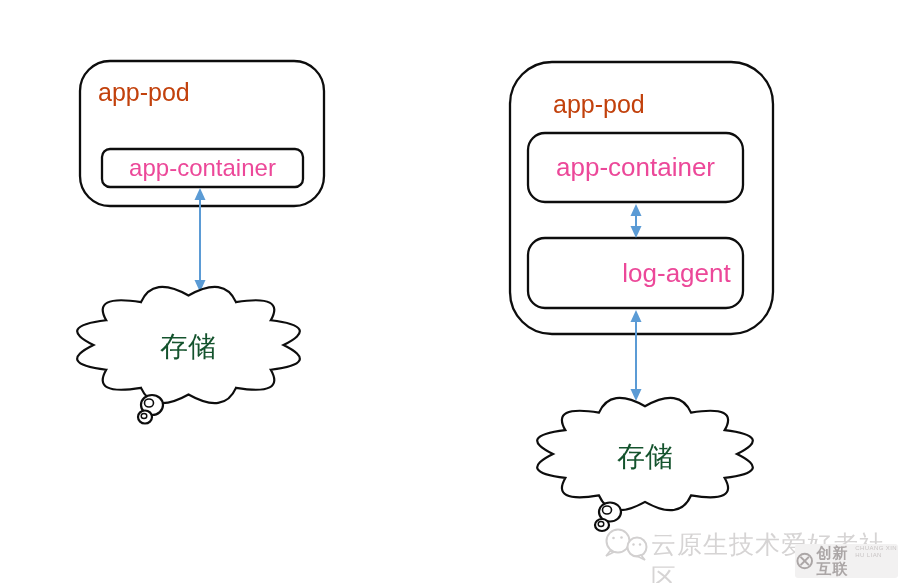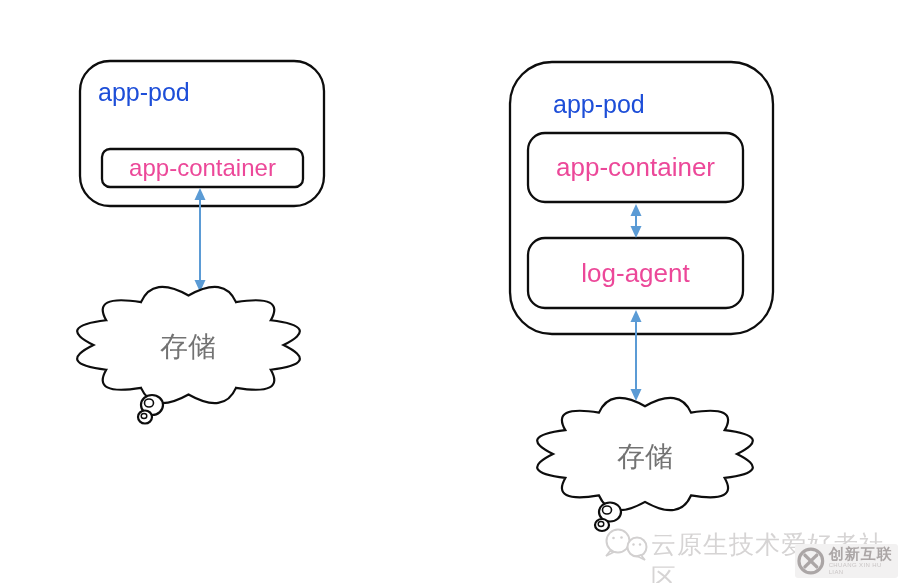--- a/index.html
+++ b/index.html
@@ -1,38 +1,38 @@
 <!DOCTYPE html>
 <html><head>
 <meta charset="utf-8">
 <style>
   html,body{margin:0;padding:0;background:#ffffff;}
   .canvas{
     position:relative;width:898px;height:583px;background:#ffffff;overflow:hidden;
     font-family:"Liberation Sans","DejaVu Sans",sans-serif;color:#111;
   }
   .layer{position:absolute;left:0;top:0;}
-  .lbl{position:absolute;white-space:nowrap;color:#1d4ed8;text-align:center;}
+  .lbl{position:absolute;white-space:nowrap;color:#c2410c;text-align:center;}
   .boxlbl{position:absolute;display:flex;align-items:center;justify-content:center;color:#ec4899;}
   .cloudlbl{
     position:absolute;text-align:center;
     font-family:"Liberation Serif","DejaVu Serif",serif;
-    color:#737373;
+    color:#14532d;
   }
   .pod-title{font-size:25px;}
   .wm-text{
     position:absolute;left:651px;top:528px;font-size:25px;letter-spacing:1px;
     color:#d6d4d4;z-index:1;
   }
   .logo-badge{
     position:absolute;left:795px;top:544px;width:103px;height:34px;
     background:#f2f1f1;border-radius:3px;z-index:2;
     display:flex;align-items:center;
   }
-  .logo-textcol{display:flex;flex-direction:column;justify-content:center;margin-left:2px;}
+  .logo-textcol{display:flex;justify-content:center;margin-left:2px;}
   .logo-title{font-size:15px;font-weight:bold;color:#aba6a6;letter-spacing:1px;line-height:16px;}
   .logo-sub{font-size:6px;color:#c9c5c5;letter-spacing:0.4px;line-height:7px;}
 </style>
 </head>
 <body>
 
 <div class="canvas">
 
   <svg class="layer" width="898" height="583" viewBox="0 0 898 583">
     <defs>
@@ -94,21 +94,21 @@
       <path d="M641,555 L645,560 L637,556 Z" fill="#ffffff" stroke="#d2d0d0" stroke-width="1.6"></path>
     </g>
   </svg>
 
   <div class="lbl pod-title" style="left:98px;top:78px;">app-pod</div>
   <div class="boxlbl" style="left:102px;top:149px;width:201px;height:38px;font-size:24px;">app-container</div>
   <div class="cloudlbl" style="left:138px;top:328px;width:100px;font-size:28px;">存储</div>
 
   <div class="lbl pod-title" style="left:553px;top:90px;">app-pod</div>
   <div class="boxlbl" style="left:528px;top:133px;width:215px;height:69px;font-size:26px;">app-container</div>
-  <div class="boxlbl" style="left:528px;top:238px;width:215px;height:70px;font-size:26px;">log-agent</div>
+  <div class="boxlbl" style="left:528px;top:238px;width:215px;height:70px;font-size:26px;padding-left:41px;">log-agent</div>
   <div class="cloudlbl" style="left:595px;top:438px;width:100px;font-size:28px;">存储</div>
 
   <div class="wm-text">云原生技术爱好者社区</div>
 
   <div class="logo-badge">
     <svg width="32" height="32" viewBox="0 0 32 32">
       <circle cx="16" cy="16" r="12" fill="none" stroke="#aba6a6" stroke-width="3.2"></circle>
       <line x1="10" y1="10" x2="22" y2="22" stroke="#aba6a6" stroke-width="3.4" stroke-linecap="round"></line>
       <line x1="22" y1="10" x2="10" y2="22" stroke="#aba6a6" stroke-width="3.4" stroke-linecap="round"></line>
     </svg>

